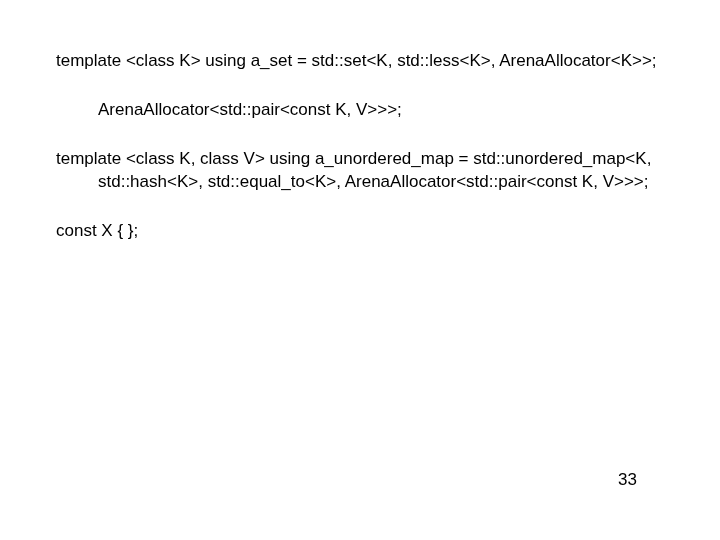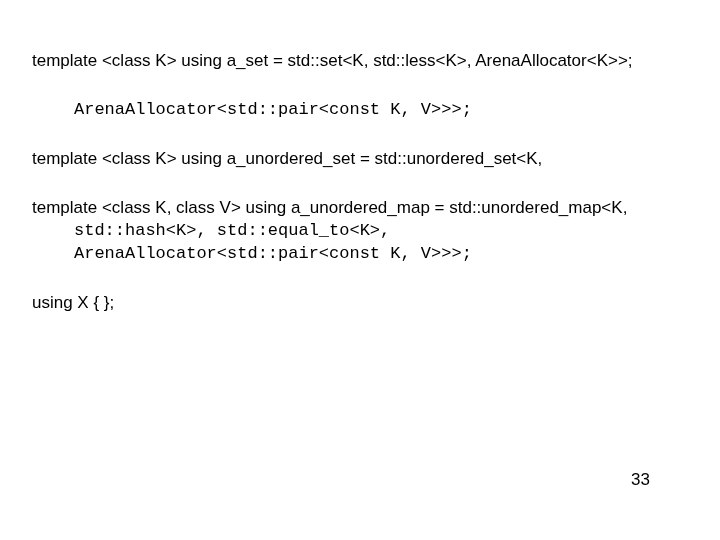--- a/index.html
+++ b/index.html
@@ -9,60 +9,58 @@
     height: 540px;
     background: #ffffff;
     font-family: Arial, Helvetica, sans-serif;
     color: #000000;
     overflow: hidden;
   }
   .slide {
     box-sizing: border-box;
     width: 720px;
     height: 540px;
-    padding: 50px 40px 0 32px;
+    padding: 50px 40px 0 56px;
     position: relative;
   }
   .block {
     margin-bottom: 26px;
     font-size: 17px;
     line-height: 1.35;
   }
   .cont {
     padding-left: 42px;
     display: block;
-    font-family: Liberation Mono, monospace;
   }
   .page-num {
     position: absolute;
-    right: 70px;
+    right: 83px;
     bottom: 50px;
     font-size: 17px;
   }
 </style>
 </head>
 <body>
 
 <div class="slide">
 
   <div class="block">
     <span>template &lt;class K&gt; using a_set = std::set&lt;K, std::less&lt;K&gt;, ArenaAllocator&lt;K&gt;&gt;;</span>
   </div>
 
   <div class="block">
     <span class="cont">ArenaAllocator&lt;std::pair&lt;const K, V&gt;&gt;&gt;;</span>
   </div>
 
   <div class="block">
-    <span>template &lt;class K&gt; using a_unordered_set = std::unordered_set&lt;K,</span>
   </div>
 
   <div class="block">
     <span>template &lt;class K, class V&gt; using a_unordered_map = std::unordered_map&lt;K,</span>
     <span class="cont">std::hash&lt;K&gt;, std::equal_to&lt;K&gt;, ArenaAllocator&lt;std::pair&lt;const K, V&gt;&gt;&gt;;</span>
   </div>
 
   <div class="block">
-    <span>using X { };</span>
+    <span>const X { };</span>
   </div>
 
   <div class="page-num">33</div>
 </div>
 
 </body></html>

